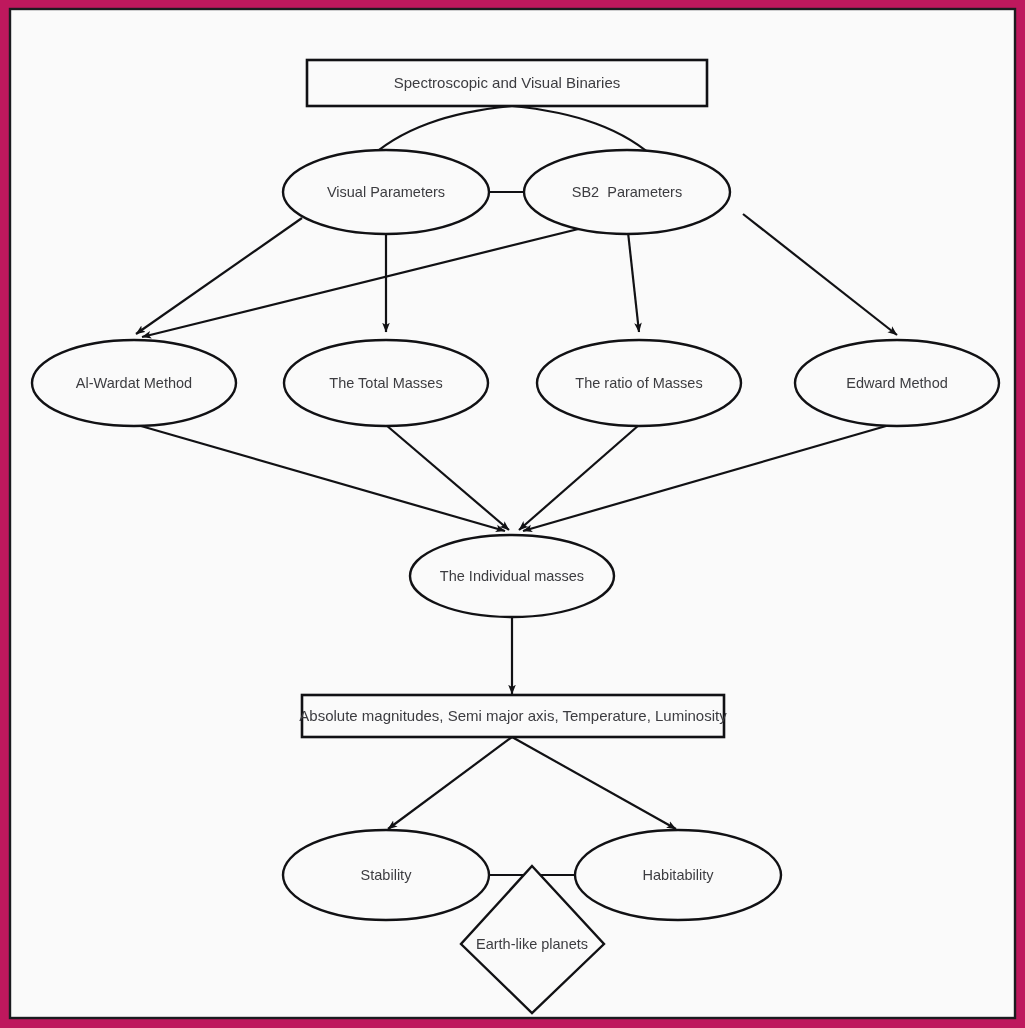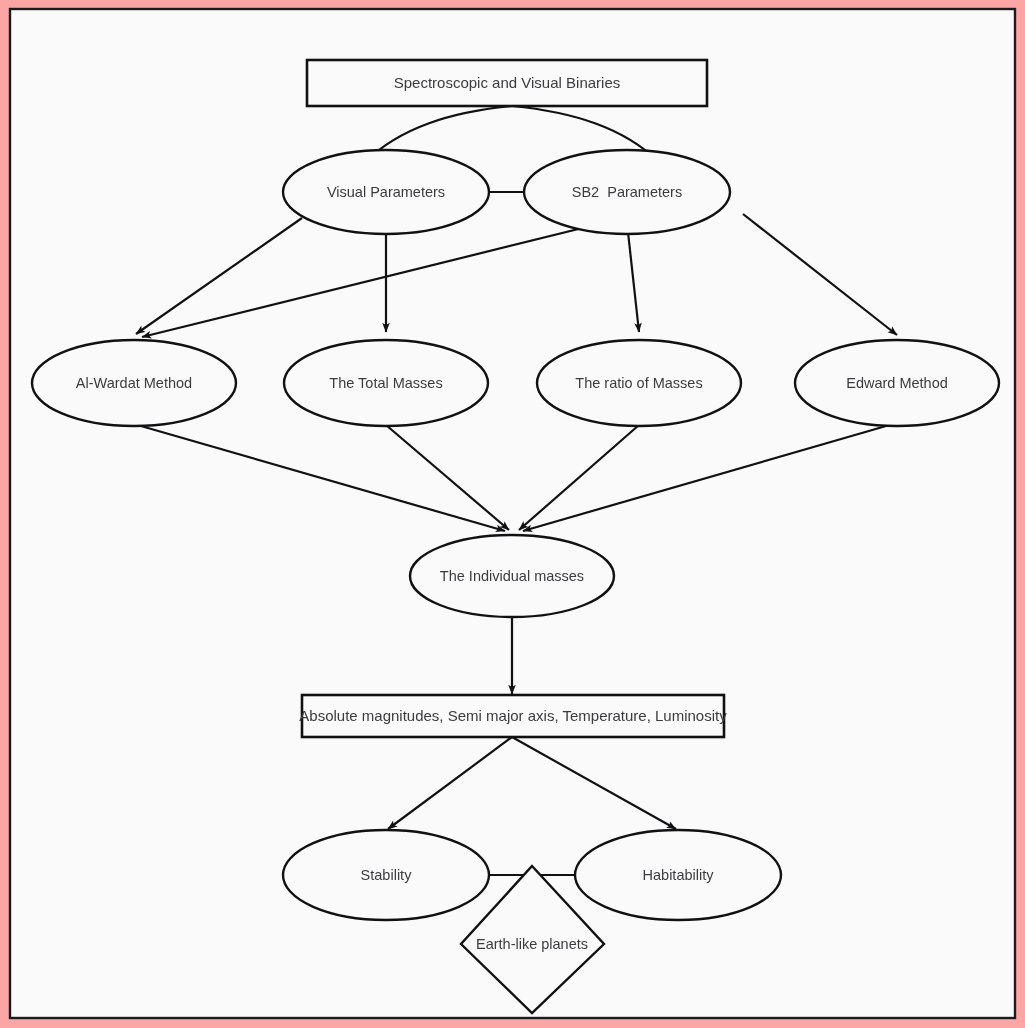--- a/index.html
+++ b/index.html
@@ -11,21 +11,21 @@
   body {
     width: 1025px;
     height: 1028px;
     overflow: hidden;
     font-family: "Liberation Sans", "DejaVu Sans", sans-serif;
   }
   #diagram-root {
     position: relative;
     width: 1025px;
     height: 1028px;
-    background: #fca5a5;
+    background: #be185d;
   }
   #flow-svg {
     position: absolute;
     left: 0;
     top: 0;
     width: 1025px;
     height: 1028px;
     display: block;
   }
   .frame-rect {

